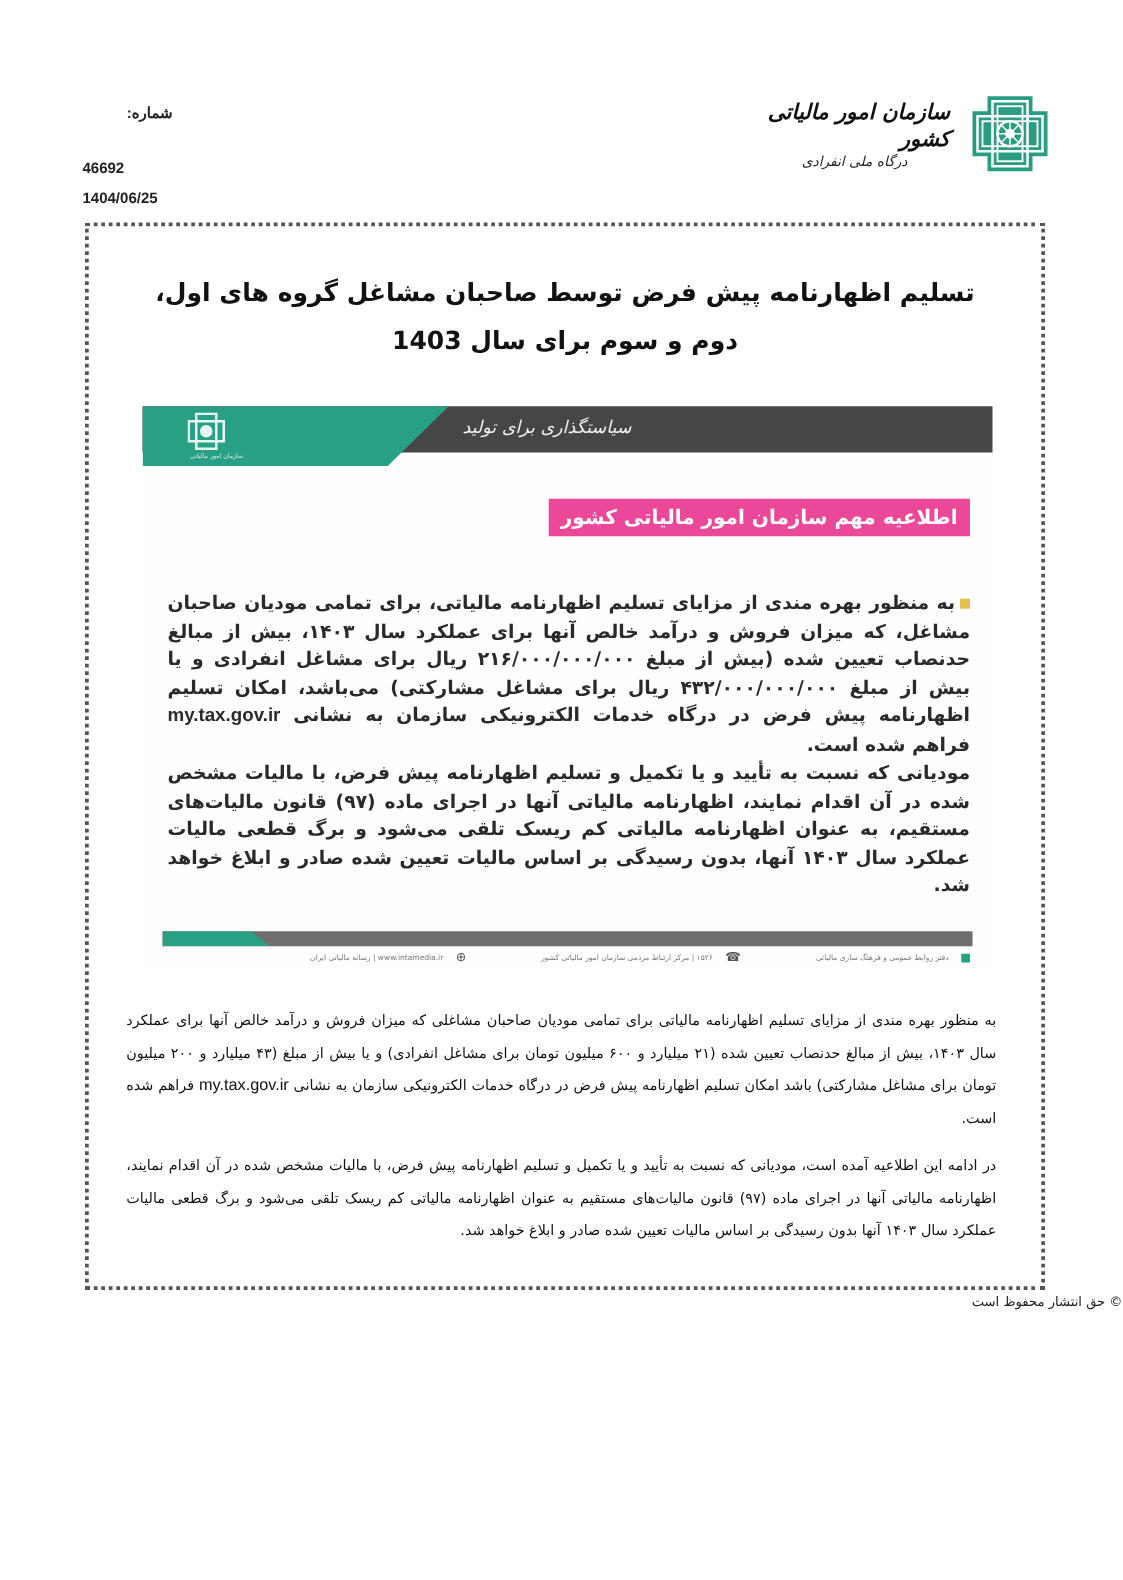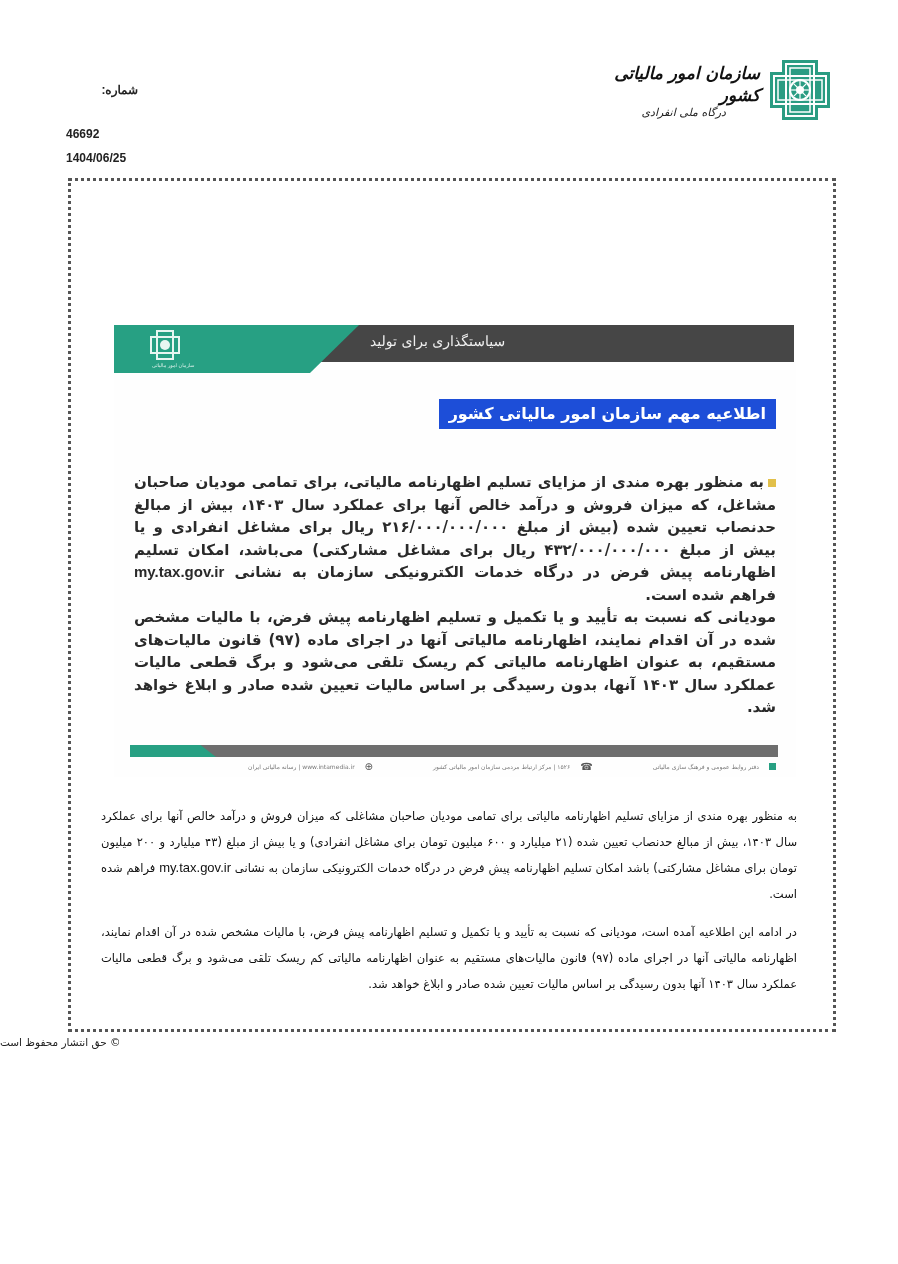--- a/index.html
+++ b/index.html
@@ -3,53 +3,53 @@
   <meta charset="utf-8">
   <style>
     * { box-sizing: border-box; margin: 0; padding: 0; }
     html, body { width: 898px; height: 1264px; background: #ffffff; overflow: hidden; }
     body { position: relative; font-family: "DejaVu Sans", sans-serif; color: #111; }
 
     .meta { position: absolute; left: 66px; top: 82px; font-family: "Liberation Sans", sans-serif; font-weight: bold; font-size: 12px; color: #222; }
     .meta .row { height: 24px; line-height: 16px; display: flex; direction: rtl; justify-content: flex-end; gap: 2px; }
     .meta .num { direction: ltr; margin-top: 44px; }
 
-    .logo { position: absolute; right: 58px; top: 65px; width: 230px; height: 50px; display: flex; align-items: center; gap: 8px; direction: ltr; }
+    .logo { position: absolute; right: 58px; top: 82px; width: 230px; height: 50px; display: flex; align-items: center; gap: 8px; direction: ltr; justify-content: space-between; }
     .logo .text { text-align: right; width: 150px; direction: rtl; }
     .logo .t1 { font-family: "DejaVu Serif", serif; font-size: 17px; font-weight: bold; font-style: italic; color: #111; line-height: 22px; }
     .logo .t2 { font-family: "DejaVu Serif", serif; font-size: 11px; font-style: italic; color: #222; margin-right: 34px; }
     .emblem { width: 64px; height: 64px; }
 
     .frame { position: absolute; left: 68px; top: 178px; width: 768px; height: 854px; border: 3px dotted #555; }
 
     .title { position: absolute; left: 40px; right: 40px; top: 34px; text-align: center; direction: rtl; font-family: "DejaVu Sans", sans-serif; font-weight: bold; font-size: 20px; line-height: 38px; color: #111; }
 
     .banner { position: absolute; left: 43px; top: 144px; width: 682px; height: 452px; background: #fefefe; }
     .banner .topbar { position: absolute; left: 0; top: 0; width: 680px; height: 37px; background: #464646; }
     .banner .greenbar { position: absolute; left: 0; top: 0; width: 245px; height: 48px; background: #27a083; clip-path: polygon(0 0, 100% 0, 80% 100%, 0 100%); }
     .banner .minilogo { position: absolute; left: 36px; top: 5px; width: 30px; height: 30px; }
     .banner .minilogo-cap { position: absolute; left: 38px; top: 37px; font-size: 5px; color: #d8efe8; }
-    .banner .slogan { position: absolute; left: 256px; top: 8px; font-family: "DejaVu Serif", serif; font-size: 14px; color: #f0f0f0; direction: rtl; }
-    .banner .headline { position: absolute; right: 20px; top: 74px; background: #1d4ed8; color: #fff; font-weight: bold; font-size: 16px; padding: 5px 10px; direction: rtl; line-height: 20px; }
+    .banner .slogan { position: absolute; left: 256px; top: 8px; font-family: "DejaVu Serif", serif; font-style: italic; font-size: 14px; color: #f0f0f0; direction: rtl; }
+    .banner .headline { position: absolute; right: 20px; top: 74px; background: #ec4899; color: #fff; font-weight: bold; font-size: 16px; padding: 5px 10px; direction: rtl; line-height: 20px; }
     .banner .subhead { position: absolute; right: 24px; top: 110px; font-weight: bold; font-size: 12.5px; color: #333; direction: rtl; }
     .banner .body { position: absolute; right: 20px; top: 146px; width: 642px; direction: rtl; text-align: justify; font-size: 15px; font-weight: bold; line-height: 22.5px; color: #2a2a2a; }
     .banner .bullet { display: inline-block; width: 8px; height: 8px; background: #e2c04a; margin-left: 4px; vertical-align: middle; }
     .banner .url { font-family: "Liberation Sans", sans-serif; font-weight: bold; direction: ltr; unicode-bidi: embed; }
     .banner .footbar { position: absolute; left: 16px; top: 420px; width: 648px; height: 12px; background: #6e6e6e; }
     .banner .footgreen { position: absolute; left: 16px; top: 420px; width: 86px; height: 12px; background: #27a083; clip-path: polygon(0 0, 82% 0, 100% 100%, 0 100%); }
     .banner .footnotes { position: absolute; left: 22px; top: 434px; width: 640px; height: 14px; font-size: 6px; color: #777; display: flex; align-items: center; direction: rtl; gap: 10px; }
     .banner .footnotes .sq { display: inline-block; width: 7px; height: 7px; background: #27a083; }
     .banner .footnotes .ic { font-size: 10px; color: #555; }
 
     .article { position: absolute; left: 30px; right: 36px; direction: rtl; text-align: justify; font-family: "DejaVu Sans", sans-serif; font-size: 11.5px; line-height: 26px; color: #111; }
     .article.p1 { top: 622px; }
     .article.p2 { top: 718px; margin-top: 20px; }
     .article .url { font-family: "Liberation Sans", sans-serif; font-size: 13px; direction: ltr; unicode-bidi: embed; }
 
-    .copyright { position: absolute; left: 0; right: 0; top: 1036px; text-align: left; direction: rtl; font-size: 10.5px; color: #222; }
+    .copyright { position: absolute; left: 12px; right: 0; top: 1036px; text-align: right; direction: rtl; font-size: 10.5px; color: #222; }
   </style>
 </head>
 <body>
 
 <div class="meta">
   <div class="row">
     <span>شماره:</span>
     <span class="num">46692</span>
   </div>
   <div class="row">
@@ -75,20 +75,21 @@
     <g stroke="#fff" stroke-width="1.2">
       <line x1="32" y1="23" x2="32" y2="41"></line>
       <line x1="23" y1="32" x2="41" y2="32"></line>
       <line x1="25.6" y1="25.6" x2="38.4" y2="38.4"></line>
       <line x1="38.4" y1="25.6" x2="25.6" y2="38.4"></line>
     </g>
   </svg>
 </div>
 
 <div class="frame">
+  <h1 class="title">تسلیم اظهارنامه پیش فرض توسط صاحبان مشاغل گروه های اول، دوم و سوم برای سال 1403</h1>
 
   <div class="banner">
     <div class="topbar"></div>
     <div class="greenbar"></div>
     <svg class="minilogo" viewBox="0 0 30 30">
       <rect x="7" y="1" width="16" height="28" fill="none" stroke="#e8f6f1" stroke-width="2"></rect>
       <rect x="1" y="7" width="28" height="16" fill="none" stroke="#e8f6f1" stroke-width="2"></rect>
       <circle cx="15" cy="15" r="5" fill="#e8f6f1"></circle>
     </svg>
     <div class="minilogo-cap">سازمان امور مالیاتی</div>

